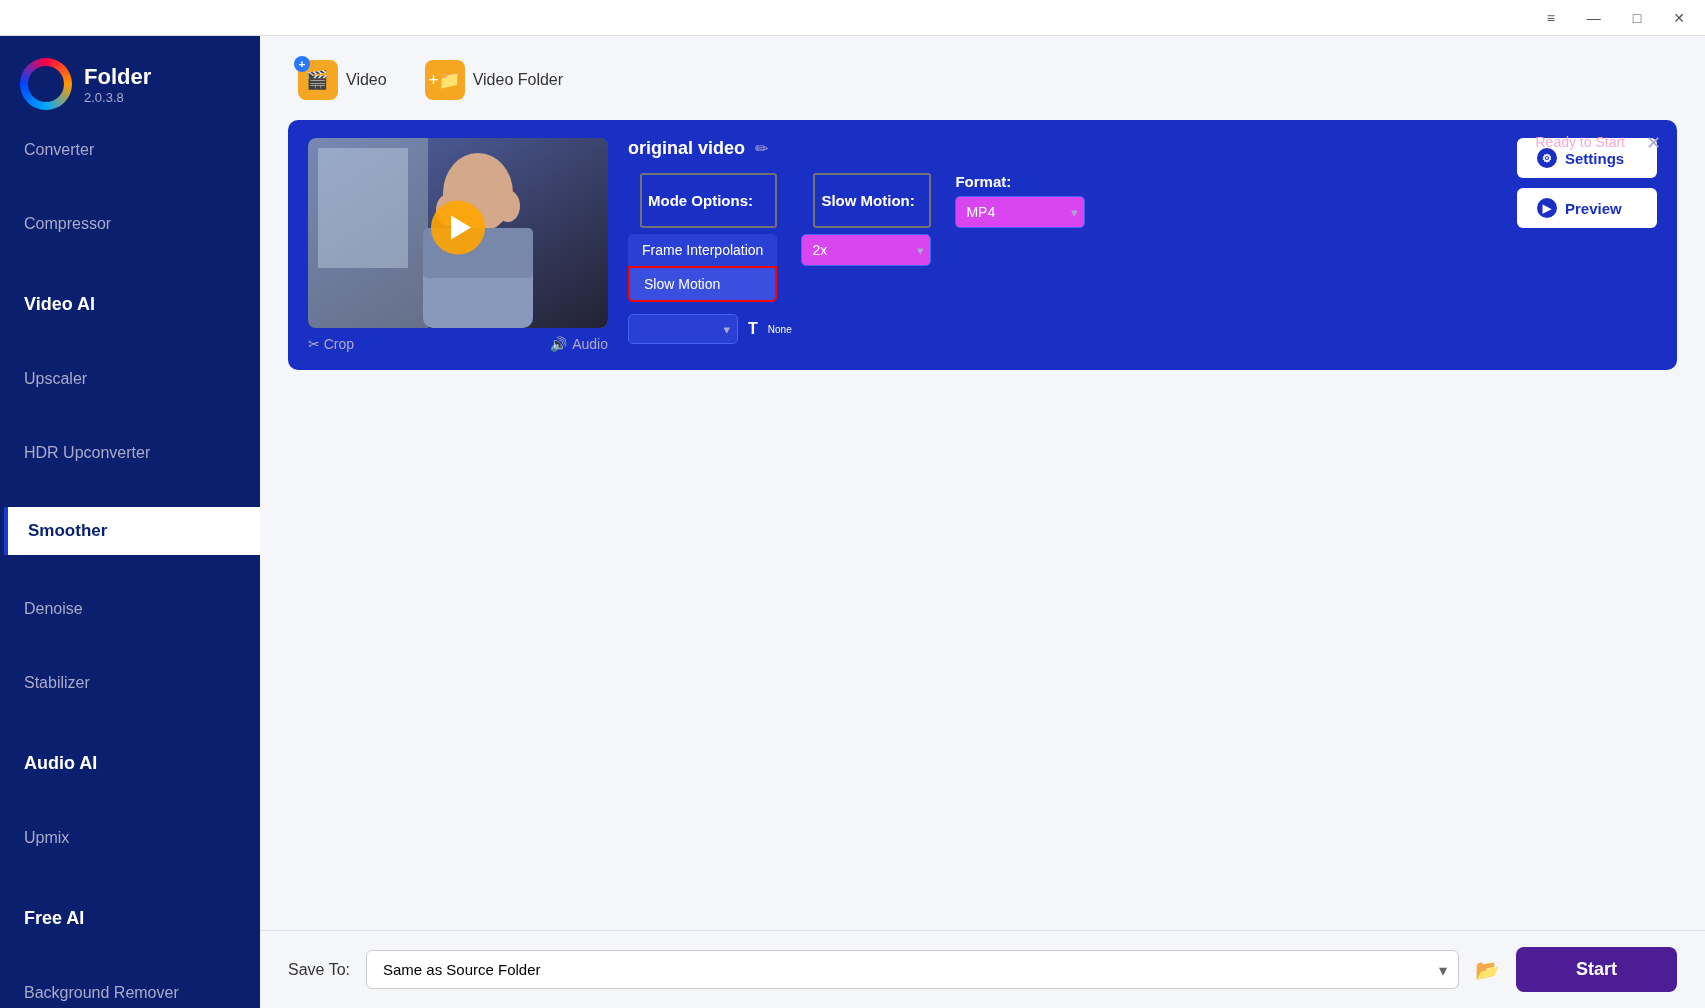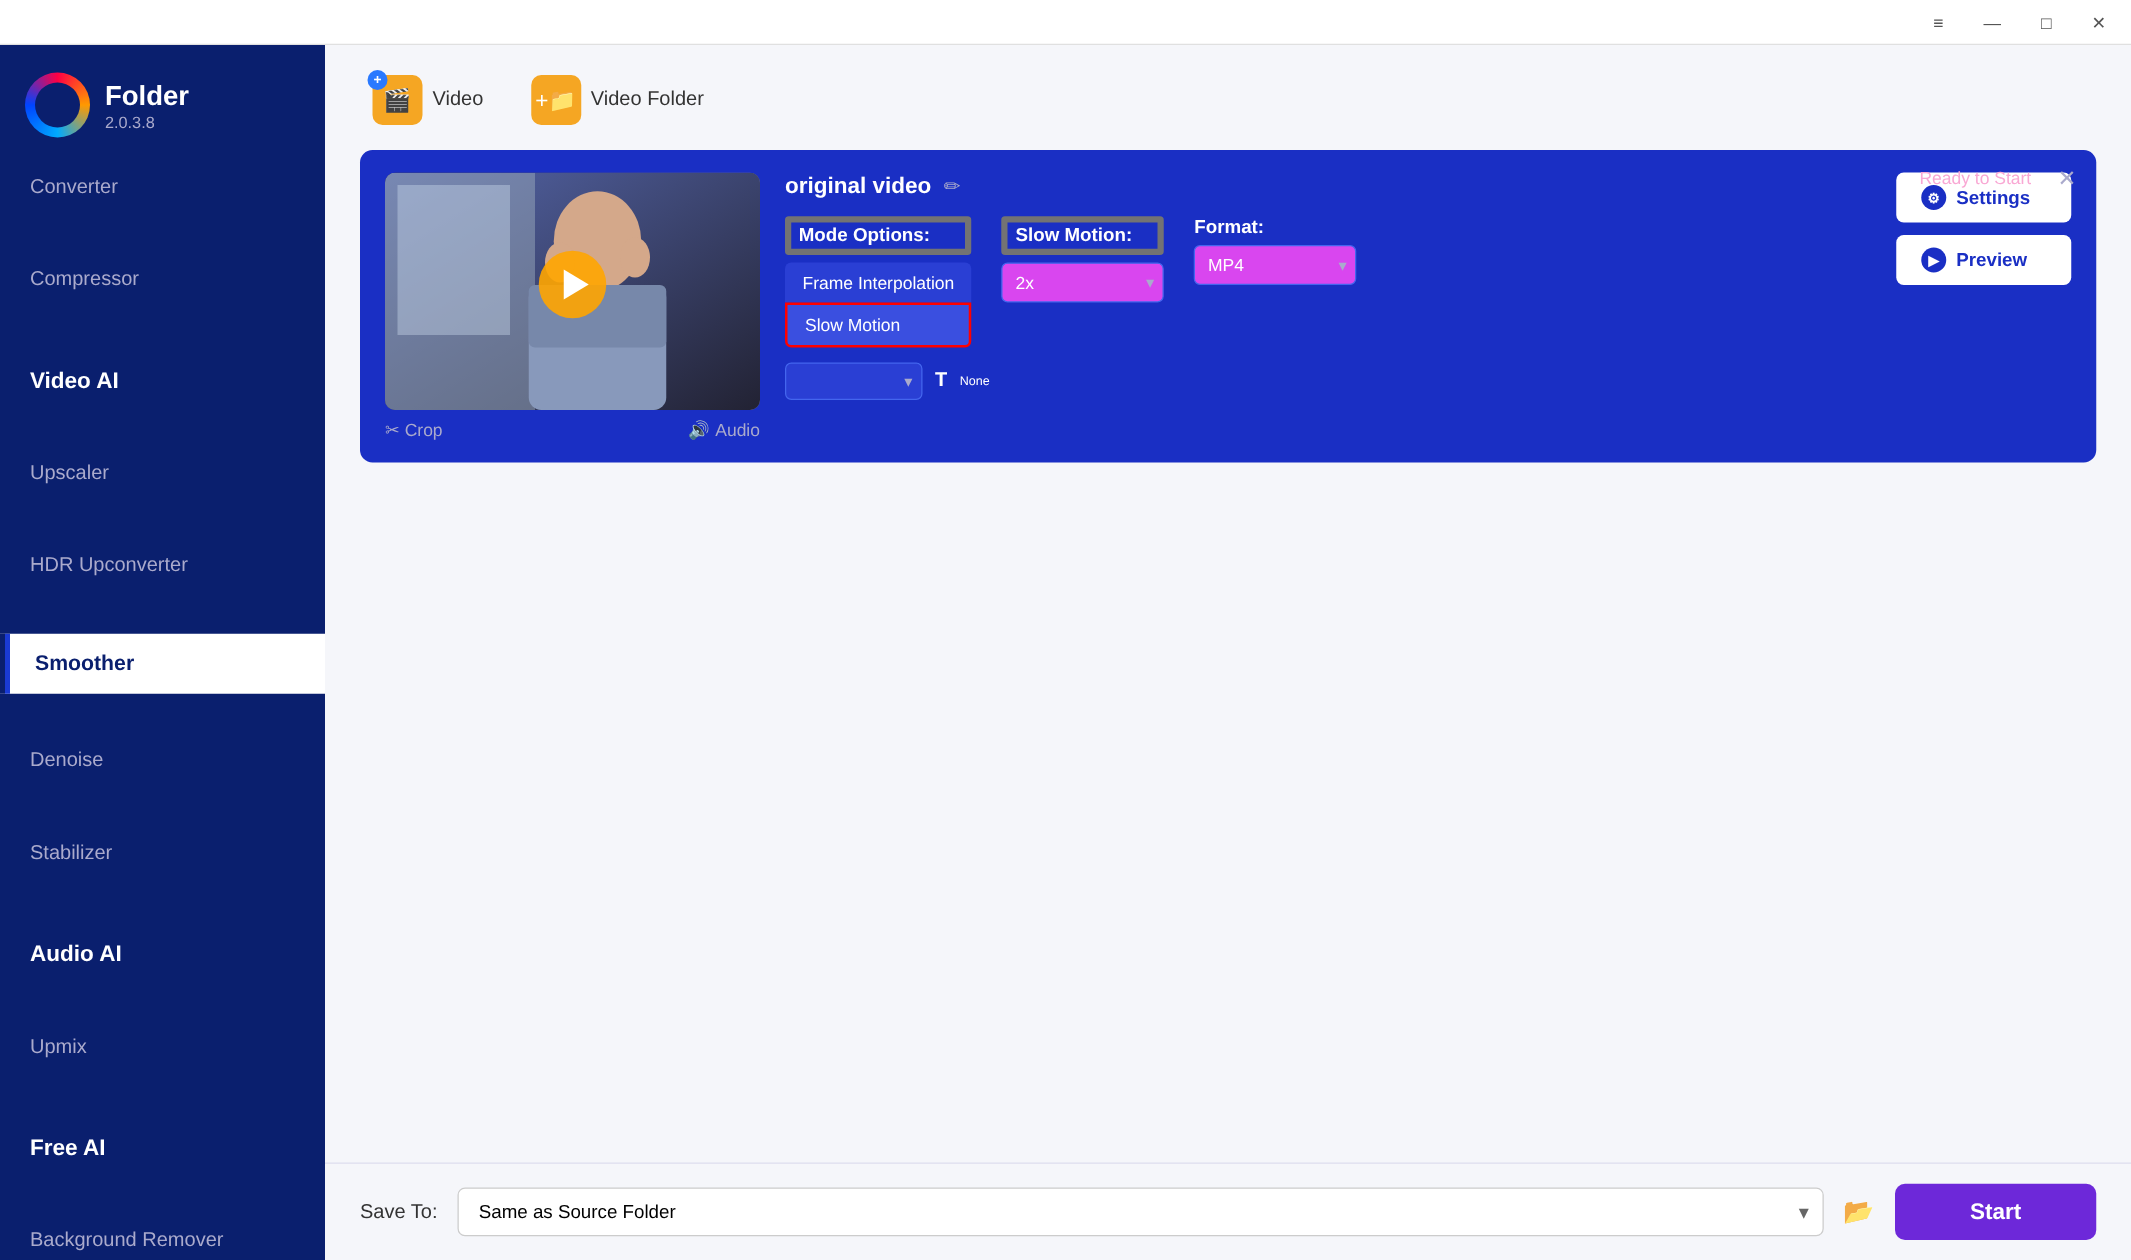--- a/index.html
+++ b/index.html
@@ -96,21 +96,21 @@
     .thumb-bottom { display: flex; justify-content: space-between; margin-top: 8px; }
     .thumb-action { color: #aac; font-size: 14px; cursor: pointer; display: flex; align-items: center; gap: 4px; }
 
     .video-info { flex: 1; }
     .video-title-row { display: flex; align-items: center; gap: 10px; margin-bottom: 14px; }
     .video-title { color: #fff; font-size: 18px; font-weight: 600; }
     .edit-icon { color: #aac; cursor: pointer; font-size: 16px; }
 
     .option-group { display: flex; flex-direction: column; gap: 6px; }
     .option-label { color: #fff; font-size: 15px; font-weight: 600; }
-    .option-label.highlighted { border: 5px solid #737373; padding: 2px 6px; border-radius: 3px; }
+    .option-label.highlighted { border: 2px solid #737373; padding: 17px 6px; border-radius: 3px; margin-left: 12px; }
 
     .option-select {
       background: #d946ef; border: 1px solid #4466ee; color: #fff;
       padding: 7px 28px 7px 10px; border-radius: 5px; font-size: 14px;
       appearance: none; cursor: pointer; min-width: 130px; position: relative;
     }
     .select-wrapper { position: relative; display: inline-block; }
     .select-wrapper::after {
       content: '▾'; position: absolute; right: 8px; top: 50%; transform: translateY(-50%);
       color: #aac; pointer-events: none; font-size: 13px;
@@ -144,21 +144,21 @@
     }
     .save-label { font-size: 16px; color: #333; font-weight: 500; }
     .save-select-wrapper { flex: 1; position: relative; }
     .save-select {
       width: 100%; padding: 10px 36px 10px 16px; border: 1px solid #ccc;
       border-radius: 6px; background: #fff; font-size: 15px; appearance: none; cursor: pointer;
     }
     .save-select-wrapper::after { content: '▾'; position: absolute; right: 12px; top: 50%; transform: translateY(-50%); color: #666; pointer-events: none; }
     .folder-browse { background: none; border: none; cursor: pointer; font-size: 20px; color: #555; }
     .start-btn {
-      background: #6d28d9; color: #fff; border: none; border-radius: 8px;
+      background: #4c1d95; color: #fff; border: none; border-radius: 8px;
       padding: 12px 60px; font-size: 18px; font-weight: 700; cursor: pointer;
     }
 
     .options-block { display: flex; gap: 24px; align-items: flex-start; }
   </style>
 </head>
 <body>
 
 <div class="title-bar">
   <button class="title-bar-btn">≡</button>

